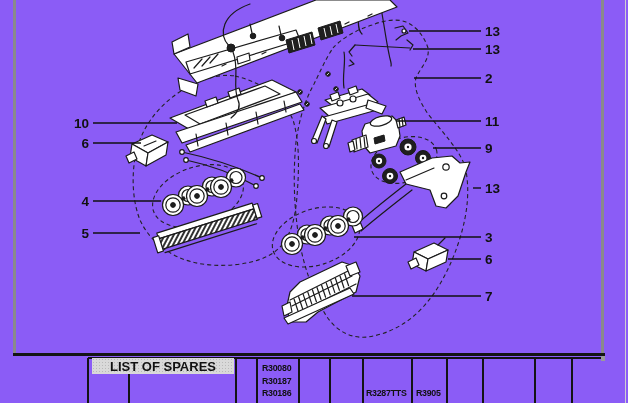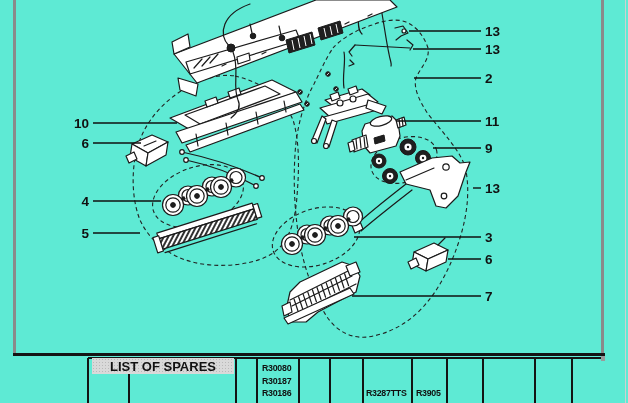--- a/index.html
+++ b/index.html
@@ -1,16 +1,16 @@
 <!DOCTYPE html>
 <html><head>
 <meta charset="utf-8">
 <style>
   html,body{margin:0;padding:0;background:#fff;}
-  .page{position:relative;width:628px;height:403px;background:#5eead4;overflow:hidden;
+  .page{position:relative;width:628px;height:403px;background:#8b5cf6;overflow:hidden;
         font-family:"Liberation Sans",sans-serif;}
   
   .vbar{position:absolute;top:0;width:3px;height:356px;background:#8a8a8a;}
   .vbar.left{left:13px;}
   .vbar.right{left:601px;}
   .frame-bottom{position:absolute;left:13px;top:353px;width:592px;height:3px;background:#141414;}
   .page-edge{position:absolute;left:625px;top:0;width:1px;height:403px;background:#cfcfcf;}
   .corner-sq{position:absolute;left:601px;top:356px;width:4px;height:5px;background:#9a9a9a;}
   
   #table-layer{position:absolute;left:0;top:0;width:628px;height:402px;}

